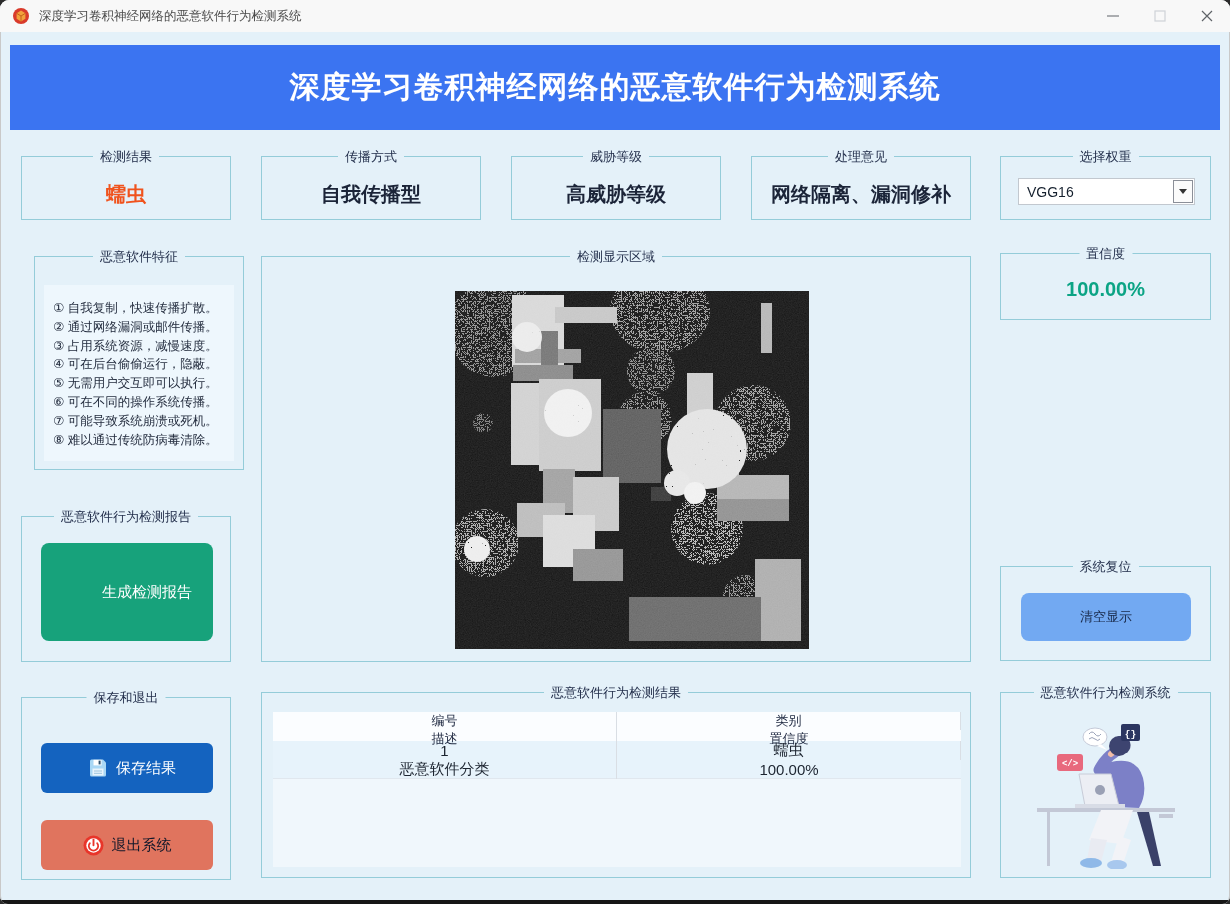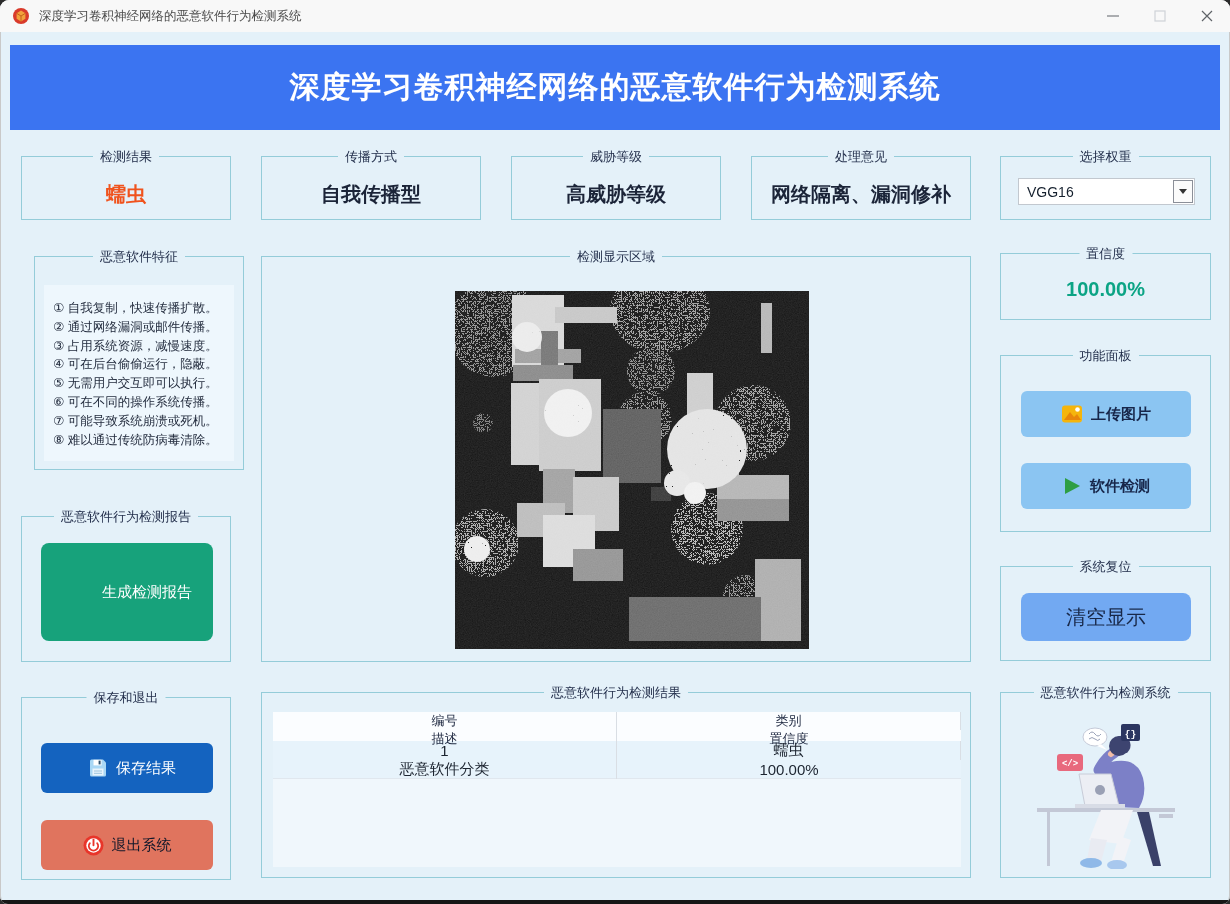--- a/index.html
+++ b/index.html
@@ -58,21 +58,21 @@
     background:#eef7fd; padding:14px 0 0 9px;
   }
   .feature-line { display:block; font-size:12.5px; line-height:18.8px; color:#232c3e; white-space:nowrap; }
   
   .btn { position:absolute; display:flex; align-items:center; justify-content:center; cursor:pointer; gap:8px; }
   .btn-report { left:19px; top:26px; width:172px; height:98px; background:#17a27b; border-radius:8px; color:#fff; font-size:15px;padding-left:40px; }
   .btn-save   { left:19px; top:45px; width:172px; height:50px; background:#1463bf; border-radius:6px; color:#fff; font-size:15px;padding-left:10px; }
   .btn-exit   { left:19px; top:114px; width:172px; height:50px; background:#e0745e; border-radius:6px; color:#0f172a; font-size:15px;margin-top:8px; }
   .btn-upload { left:20px; top:35px;  width:170px; height:46px; background:#8bc5f2; border-radius:6px; color:#17264a; font-size:15px; font-weight:600; }
   .btn-detect { left:20px; top:107px; width:170px; height:46px; background:#8bc5f2; border-radius:6px; color:#17264a; font-size:15px; font-weight:600; }
-  .btn-clear  { left:20px; top:26px;  width:170px; height:48px; background:#72a9f2; border-radius:8px; color:#182848; font-size:20px; }
+  .btn-clear  { left:20px; top:26px;  width:170px; height:48px; background:#72a9f2; border-radius:8px; color:#182848; font-size:13px; }
   .btn .ico { flex:0 0 auto; display:flex; }
   
   .det-img { position:absolute; left:193px; top:34px; width:354px; height:358px; }
   
   .results-inner { position:absolute; left:11px; top:19px; width:688px; height:155px; background:#f0f7fc; }
   .rt-row { display:grid; grid-template-columns:1fr 1fr; }
   .rt-head { background:#fbfdff; height:29px; }
   .rt-data { background:#e7f3fb; height:38px; border-bottom:1px solid #e0e7ee; cursor:default; }
   .rt-cell { display:flex; align-items:center; justify-content:center; border-right:1px solid #d9dee4; }
   .rt-cell:last-child { border-right:none; }
@@ -292,41 +292,20 @@
         <div class="rt-cell rt-green">100.00%</div>
       </div>
     </div>
   </div>
 
   <div class="panel" id="p-conf">
     <span class="legend">置信度</span>
     <div class="panel-value value-green">100.00%</div>
   </div>
 
-  <div class="panel" id="p-funcs">
-    <span class="legend">功能面板</span>
-    <div class="btn btn-upload">
-      <span class="ico">
-        <svg width="22" height="22" viewBox="0 0 22 22">
-          <rect x="1" y="2.5" width="20" height="17" rx="3" fill="#f5b50c"></rect>
-          <path d="M3 17 L9 9 L13 14 L16 11 L20 17 Z" fill="#e8860a"></path>
-          <circle cx="16.5" cy="6.5" r="2.3" fill="#ffffff"></circle>
-        </svg>
-      </span>
-      <span>上传图片</span>
-    </div>
-    <div class="btn btn-detect">
-      <span class="ico">
-        <svg width="20" height="20" viewBox="0 0 20 20">
-            <polygon points="3,2 18,10 3,18" fill="#2e9e44"></polygon>
-          </svg>
-      </span>
-      <span>软件检测</span>
-    </div>
-  </div>
 
   <div class="panel" id="p-reset">
     <span class="legend">系统复位</span>
     <div class="btn btn-clear">
       <span>清空显示</span>
     </div>
   </div>
 
   <div class="panel" id="p-illus">
     <span class="legend">恶意软件行为检测系统</span>

